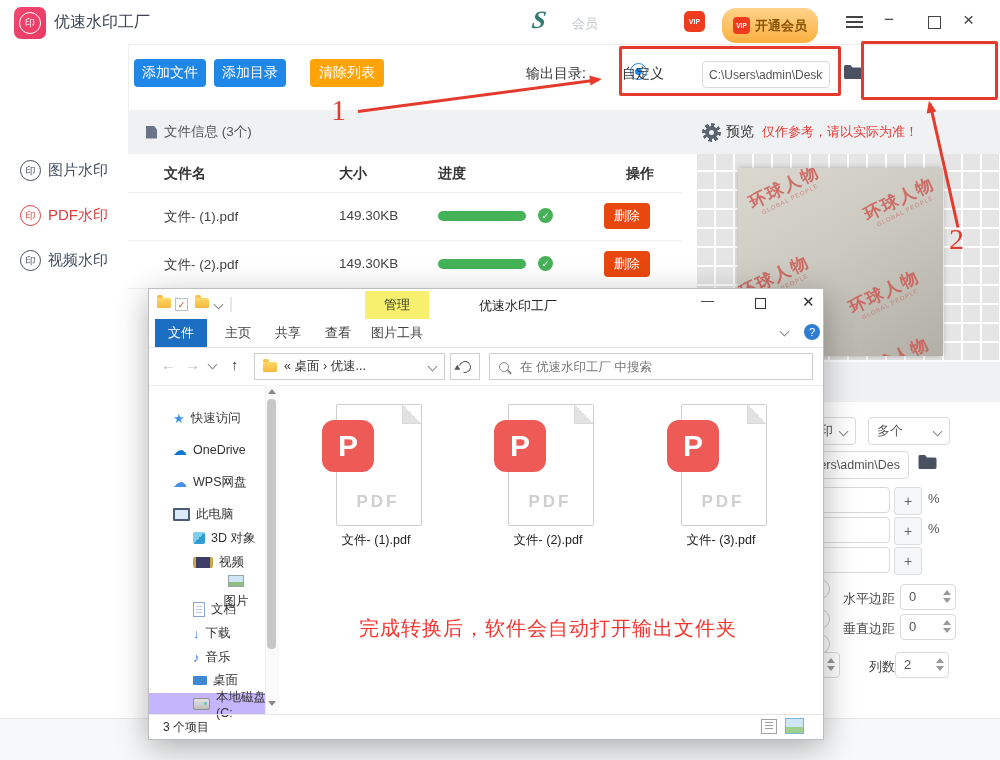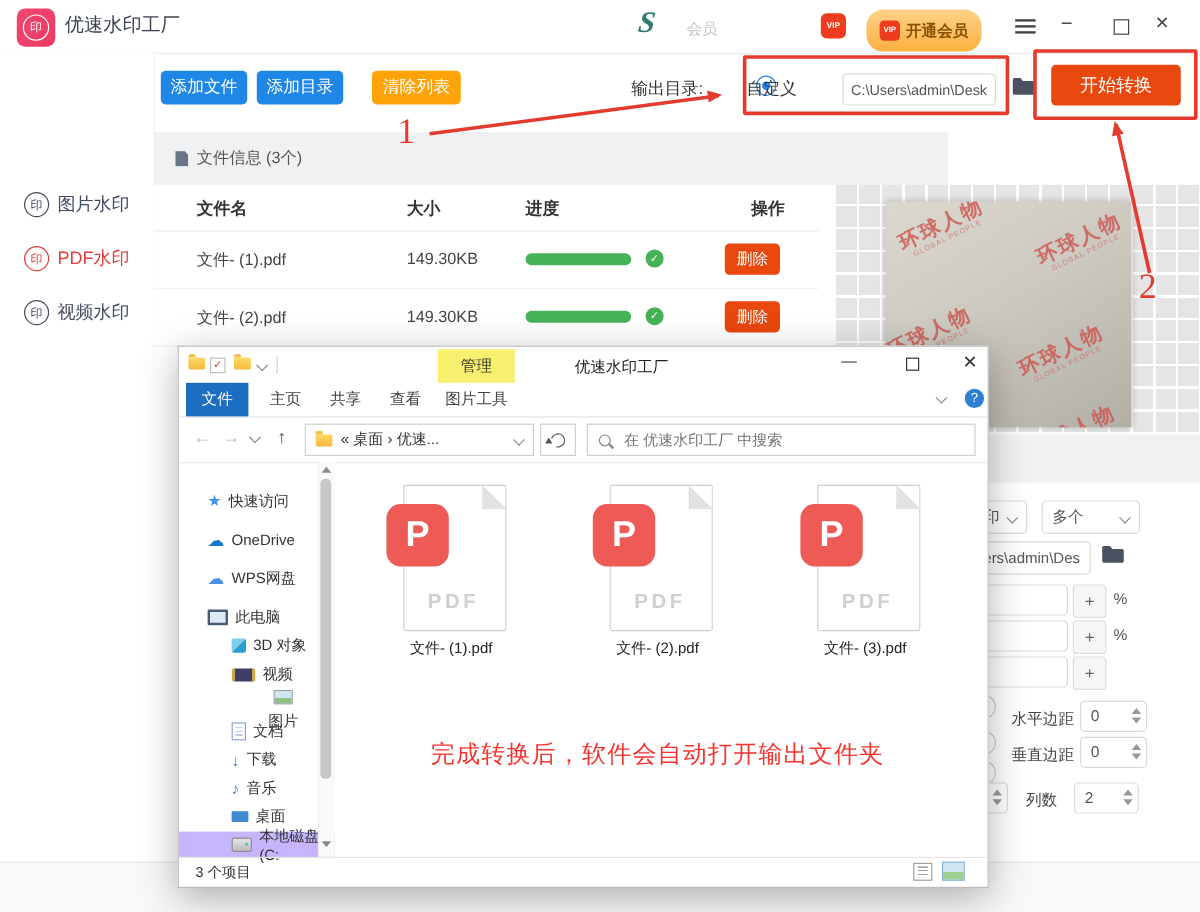--- a/index.html
+++ b/index.html
@@ -117,21 +117,21 @@
   .pct{font-size:13px;color:#555;}
   #pin1{left:63px;top:125px;width:132px;} #plus1{left:199px;top:125px;width:26px;height:26px;} #pct1{left:233px;top:129px;}
   #pin2{left:63px;top:155px;width:132px;} #plus2{left:199px;top:155px;width:26px;height:26px;} #pct2{left:233px;top:159px;}
   #pin3{left:63px;top:185px;width:132px;} #plus3{left:199px;top:185px;width:26px;height:26px;}
   .cutc{width:18px;height:18px;border-radius:50%;border:1.5px solid #c9ced6;background:#fff;}
   #cut1{left:115px;top:217px;} #cut2{left:115px;top:247px;} #cut3{left:115px;top:272px;}
   .slabel{font-size:13px;color:#444;}
   #hlab{left:148px;top:228px;} #hin{left:205px;top:222px;width:56px;height:26px;line-height:24px;padding-left:8px;}
   #vlab{left:148px;top:258px;} #vin{left:205px;top:252px;width:56px;height:26px;line-height:24px;padding-left:8px;}
   #rin{left:70px;top:290px;width:75px;height:26px;}
-  #clab{left:160px;top:296px;} #cin{left:200px;top:290px;width:54px;height:26px;line-height:24px;padding-left:8px;}
+  #clab{left:174px;top:296px;} #cin{left:200px;top:290px;width:54px;height:26px;line-height:24px;padding-left:8px;}
   .spin{position:absolute;right:4px;top:5px;display:flex;flex-direction:column;gap:3px;}
   .tu{width:0;height:0;border-left:4px solid transparent;border-right:4px solid transparent;border-bottom:5px solid #999;}
   .td{width:0;height:0;border-left:4px solid transparent;border-right:4px solid transparent;border-top:5px solid #999;}
 
   
   #footer{left:0;top:718px;width:1000px;height:42px;background:#f7f8f9;border-top:1px solid #e9e9e9;}
   .refresh{width:10px;height:10px;border:1.6px solid currentColor;border-radius:50%;
     border-left-color:transparent;transform:rotate(-30deg);position:relative;flex:none;}
   .refresh::after{content:'';position:absolute;left:-4px;top:-4px;
     border:3px solid transparent;border-bottom:5px solid currentColor;transform:rotate(30deg);}
@@ -236,21 +236,20 @@
   <div class="abs btn" id="btn-clear">清除列表</div>
   <div class="abs" id="out-label">输出目录:</div>
   <div class="abs" id="radio-custom"></div>
   <div class="abs" id="radio-label">自定义</div>
   <input class="abs" id="path-input" readonly="" value="C:\Users\admin\Deskto" style="">
   <div class="abs" id="folder-btn">
     <svg width="20" height="16" viewBox="0 0 20 16">
         <path fill="#4a5262" d="M1 2.5C1 1.7 1.7 1 2.5 1h5l2 2.5h8A1.5 1.5 0 0 1 19 5v8.5c0 .8-.7 1.5-1.5 1.5h-15A1.5 1.5 0 0 1 1 13.5z"></path>
       </svg>
   </div>
-  <div class="abs btn" id="btn-start">开始转换</div>
 
   <div class="abs redbox" id="rb1"></div>
   <div class="abs redbox" id="rb2"></div>
   <div class="abs arrow" id="arrow1"></div>
   <div class="abs arrow" id="arrow2"></div>
   <div class="abs rednum" id="num1">1</div>
   <div class="abs rednum" id="num2">2</div>
 
   <aside class="abs" id="sidebar">
     <div class="side-item" style="top:116px;">
@@ -287,20 +286,25 @@
     </div>
     <div class="trow" style="top:130px;">
       <span class="fname">文件- (2).pdf</span>
       <span class="fsize">149.30KB</span>
       <span class="pbar"></span>
       <span class="okc">✓</span>
       <span class="delbtn">删除</span>
     </div>
   </section>
 
+  <div class="abs graybar" id="pbar">
+    <span class="gear"></span>
+    <span class="ptitle">预览</span>
+    <span class="pwarn">仅作参考，请以实际为准！</span>
+  </div>
   <div class="abs" id="pchk">
     <div id="pimg">
       <div class="wm" style="left:10px;top:10px;"><span>环球人物</span><small>GLOBAL PEOPLE</small></div>
       <div class="wm" style="left:125px;top:22px;"><span>环球人物</span><small>GLOBAL PEOPLE</small></div>
       <div class="wm" style="left:0px;top:100px;"><span>环球人物</span><small>GLOBAL PEOPLE</small></div>
       <div class="wm" style="left:110px;top:115px;"><span>环球人物</span><small>GLOBAL PEOPLE</small></div>
       <div class="wm" style="left:15px;top:175px;"><span>环球人物</span><small>GLOBAL PEOPLE</small></div>
       <div class="wm" style="left:120px;top:182px;"><span>环球人物</span><small>GLOBAL PEOPLE</small></div>
     </div>
   </div>

